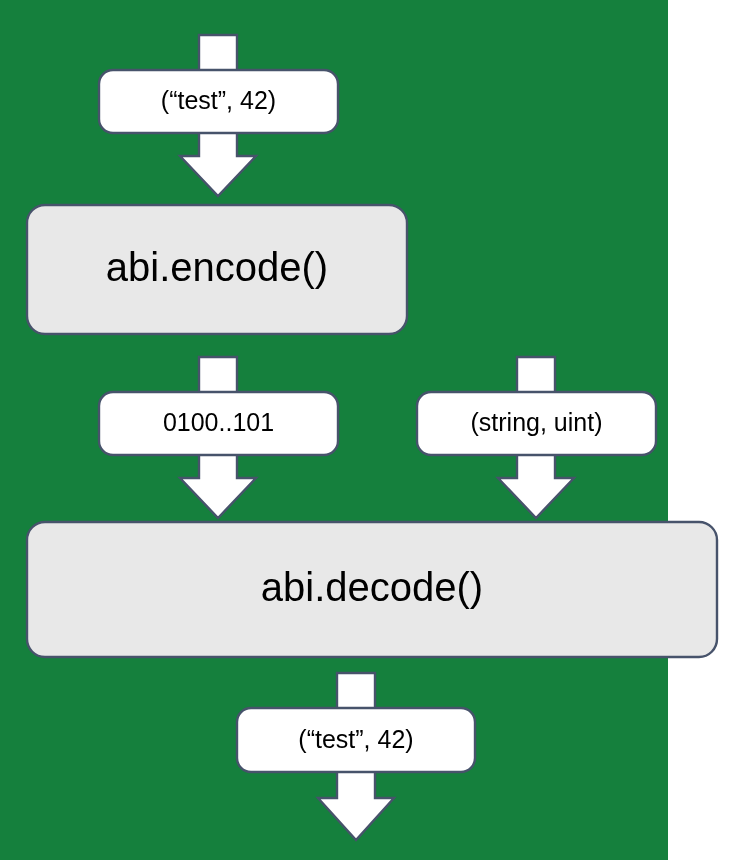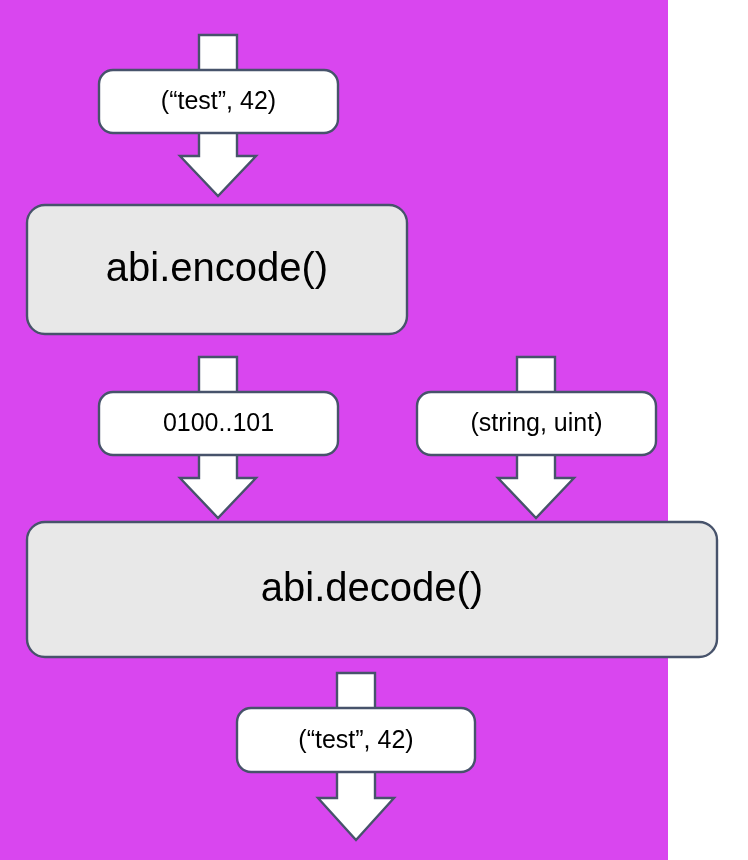--- a/index.html
+++ b/index.html
@@ -11,21 +11,21 @@
   body {
     width: 748px;
     height: 860px;
     font-family: "Liberation Sans", sans-serif;
     overflow: hidden;
   }
   #diagram-canvas {
     position: relative;
     width: 668px;
     height: 860px;
-    background: #d946ef;
+    background: #15803d;
   }
   #diagram-svg {
     position: absolute;
     left: 0;
     top: 0;
     width: 748px;
     height: 860px;
     display: block;
   }
   .node-shape {

